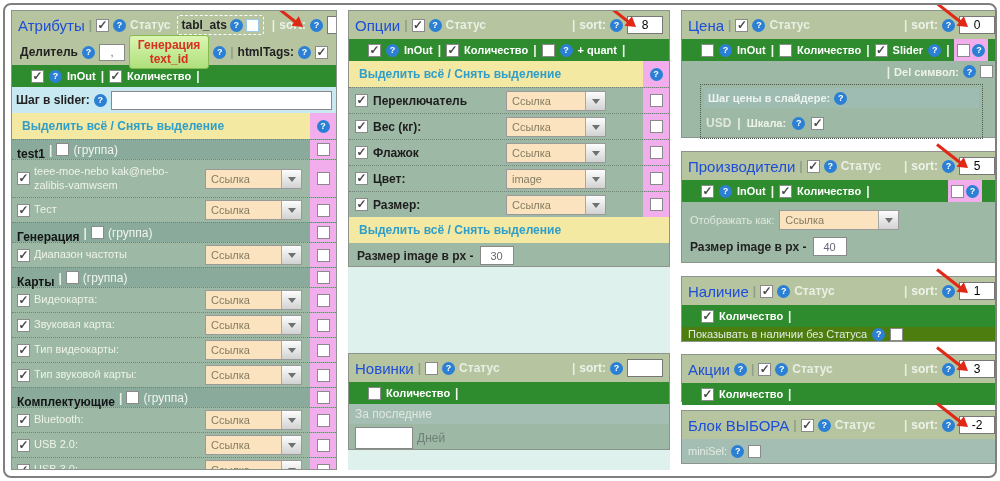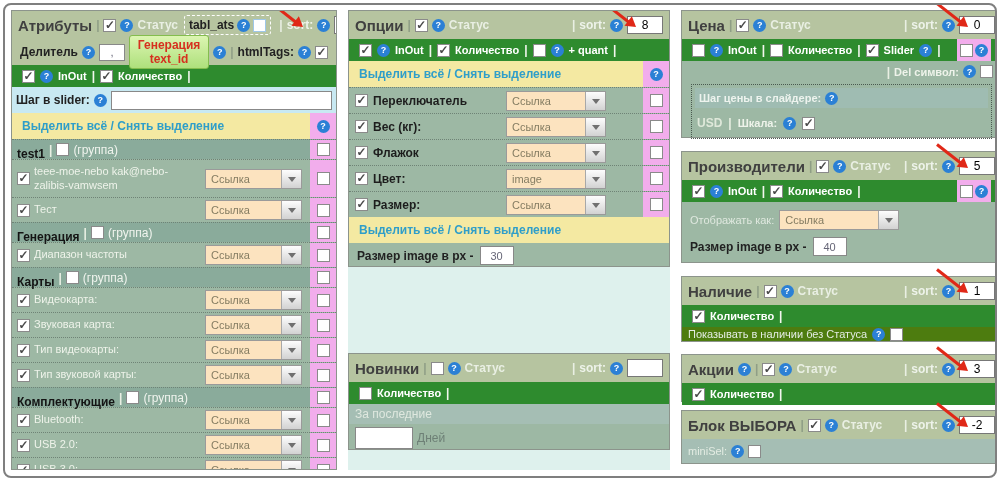--- a/index.html
+++ b/index.html
@@ -8,21 +8,21 @@
   .frame{position:absolute;inset:3px;border:2px solid #7f7f7f;border-radius:8px;
          padding:5px 6px;display:flex;gap:11px;align-items:flex-start;box-sizing:border-box;overflow:hidden;}
   .col{display:flex;flex-direction:column;flex:none;}
   .col-left{width:326px;}
   .col-mid{width:322px;background:#def1ed;height:460px;}
   .col-right{width:321px;}
   .panel{border:1px solid #8c948c;background:#9db8a4;box-sizing:border-box;position:relative;width:100%;}
 
   
   .phead{height:28px;display:flex;align-items:center;gap:4px;padding:0 6px;background:#b6c4a0;box-sizing:border-box;}
-  .ptitle{font-size:15px;font-weight:bold;color:#404040;white-space:nowrap;}
+  .ptitle{font-size:15px;font-weight:normal;color:#1d4ed8;white-space:nowrap;}
   .sep{color:#8f9e86;font-weight:bold;font-size:12px;}
   .sep.w{color:#e9efe3;}
   .status,.wlbl{font-size:12px;font-weight:bold;color:#e9efe3;white-space:nowrap;}
   .spacer{flex:1;}
   .sortlbl{font-size:12px;font-weight:bold;color:#eef3ea;}
   .sort-input{width:36px;height:18px;border:1px solid #777;text-align:center;font-size:12px;
               font-family:inherit;padding:0;box-sizing:border-box;background:#fff;}
 
   
   .sort-arrow{position:absolute;top:-9px;right:34px;width:30px;height:3px;background:#e02817;
@@ -38,21 +38,21 @@
   .help{width:13px;height:13px;border-radius:50%;background:#2b80d5;color:#fff;display:inline-flex;
         align-items:center;justify-content:center;flex:none;}
   .help::after{content:"?";font-size:9px;font-weight:bold;}
   .select{height:20px;border:1px solid #9a9a9a;background:#fce3bf;display:inline-flex;flex:none;box-sizing:border-box;}
   .select-value{flex:1;font-size:11px;color:#847c62;padding:3px 0 0 5px;overflow:hidden;white-space:nowrap;}
   .select-btn{width:19px;background:linear-gradient(#fdfdfd,#d2d2d2);border-left:1px solid #a8a8a8;
               display:flex;align-items:center;justify-content:center;flex:none;}
   .select-btn::after{content:"";border:4px solid transparent;border-top:5px solid #707070;margin-top:5px;}
 
   
-  .gbar{height:22px;background:#2e8b2e;display:flex;align-items:center;gap:5px;padding:0 10px;
+  .gbar{height:22px;background:#2e8b2e;display:flex;align-items:center;gap:5px;padding:0 19px;
         color:#fff;font-size:11px;font-weight:bold;box-sizing:border-box;}
   .gbar .sep{color:#f2f6ee;}
   .gbar .wlbl{font-size:11px;color:#fff;}
   .gcorner{margin-left:auto;height:100%;background:#f2adec;display:flex;align-items:center;gap:2px;padding:0 3px;}
 
   
   .panel-attrs{height:460px;overflow:hidden;}
   .tabl-box{display:inline-flex;align-items:center;gap:3px;border:1px dashed #fdfdfd;border-radius:3px;
             padding:2px 4px;margin-left:2px;}
   .tabl-label{font-size:12px;font-weight:bold;color:#222;}
@@ -98,21 +98,21 @@
   .strip{height:20px;background:#a5beb4;display:flex;align-items:center;gap:4px;padding:0 6px;box-sizing:border-box;}
   .strip-lbl{font-size:12px;color:#dfe8df;}
   .days-row{height:27px;display:flex;align-items:center;gap:4px;padding:2px 6px;box-sizing:border-box;}
   .days-input{width:58px;height:22px;border:1px solid #888;font-family:inherit;box-sizing:border-box;}
   .days-lbl{font-size:12px;color:#6e8076;}
 
   
   .panel-price{height:128px;overflow:visible;}
   .del-row{height:21px;display:flex;align-items:center;justify-content:flex-end;gap:4px;padding:0 8px;box-sizing:border-box;}
   .del-lbl{font-size:11px;font-weight:bold;color:#eef3ea;}
-  .price-box{margin:2px 9px;border:1px dotted #4a5a50;padding:3px;}
+  .price-box{margin:2px 18px;border:1px dotted #4a5a50;padding:3px;}
   .price-strip{height:20px;background:#9fbcb2;display:flex;align-items:center;gap:4px;padding:0 4px;box-sizing:border-box;}
   .price-strip-lbl{font-size:11px;font-weight:bold;color:#edf3ee;}
   .price-inrow{height:27px;display:flex;align-items:center;gap:6px;padding:3px 2px 0;box-sizing:border-box;}
   .price-input{width:108px;height:20px;border:1px solid #888;font-size:11px;color:#667;padding:0 4px;
                font-family:inherit;box-sizing:border-box;}
   .usd-lbl{font-size:12px;font-weight:bold;color:#dfe8da;}
 
   
   .panel-man{margin-top:13px;height:112px;overflow:visible;}
   .man-row1{height:31px;display:flex;align-items:center;gap:5px;padding:4px 8px 0;box-sizing:border-box;}

